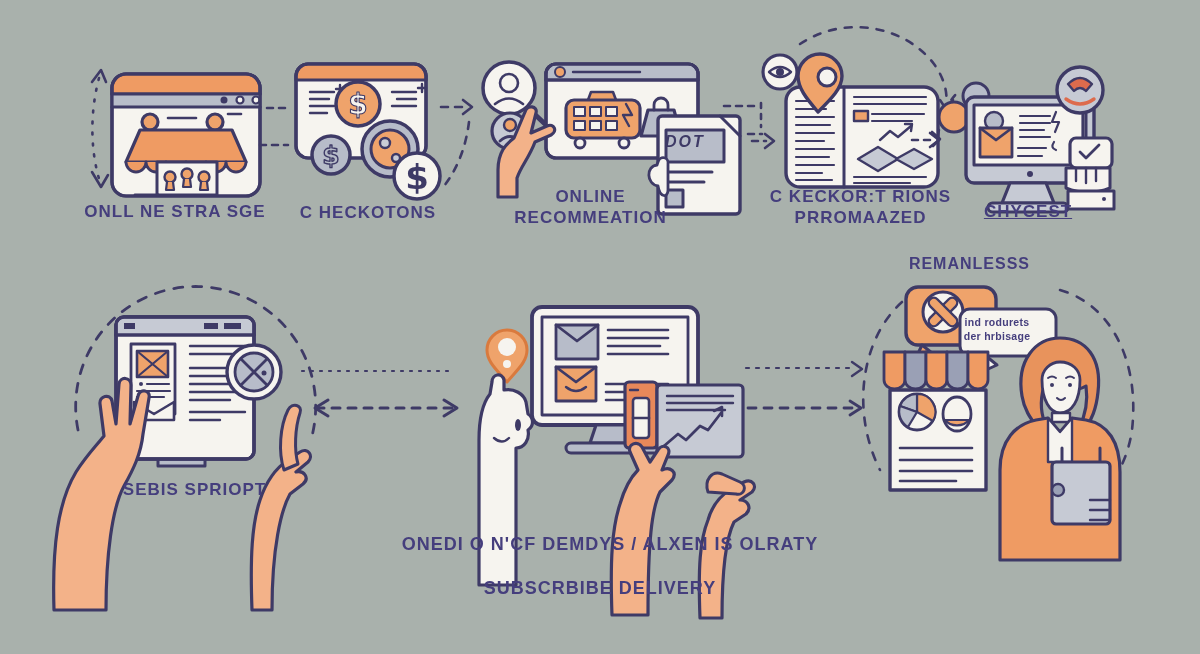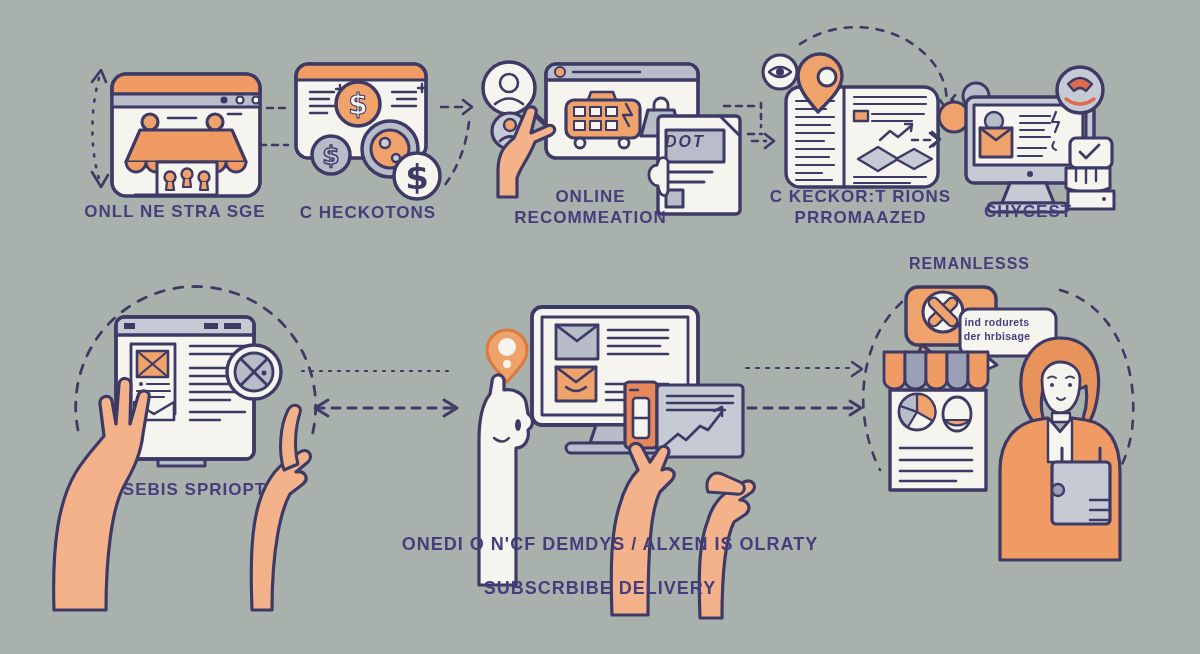--- a/index.html
+++ b/index.html
@@ -364,21 +364,21 @@
 <div class="label lbl-17" style="left:80px;top:201px;width:190px;">ONLL NE STRA SGE</div>
 <div class="label lbl-17" style="left:293px;top:202px;width:150px;">C HECKOTONS</div>
 <div class="label lbl-17" style="left:498px;top:186px;width:185px;">
   <div>ONLINE</div>
   <div>RECOMMEATION</div>
 </div>
 <div class="label lbl-17" style="left:763px;top:186px;width:195px;">
   <div>C KECKOR:T RIONS</div>
   <div>PRROMAAZED</div>
 </div>
-<div class="label lbl-17" style="left:958px;top:201px;width:140px;">CHYCEST</div>
+<div class="label lbl-17" style="left:958px;top:201px;width:140px;text-decoration:underline;">CHYCEST</div>
 <div class="label lbl-16" style="left:885px;top:254px;width:145px;text-align:right;">REMANLESSS</div>
 <div class="label lbl-17" style="left:112px;top:479px;width:165px;">SEBIS SPRIOPT</div>
 <div class="label lbl-18" style="left:380px;top:533px;width:460px;">ONEDI O N'CF DEMDYS / ALXEN IS OLRATY</div>
 <div class="label lbl-18" style="left:440px;top:577px;width:320px;">SUBSCRBIBE DELIVERY</div>
 
 <div class="dot-text">DOT</div>
 
 <div class="bubble-text">
   <div>ind rodurets</div>
   <div>der hrbisage</div>

